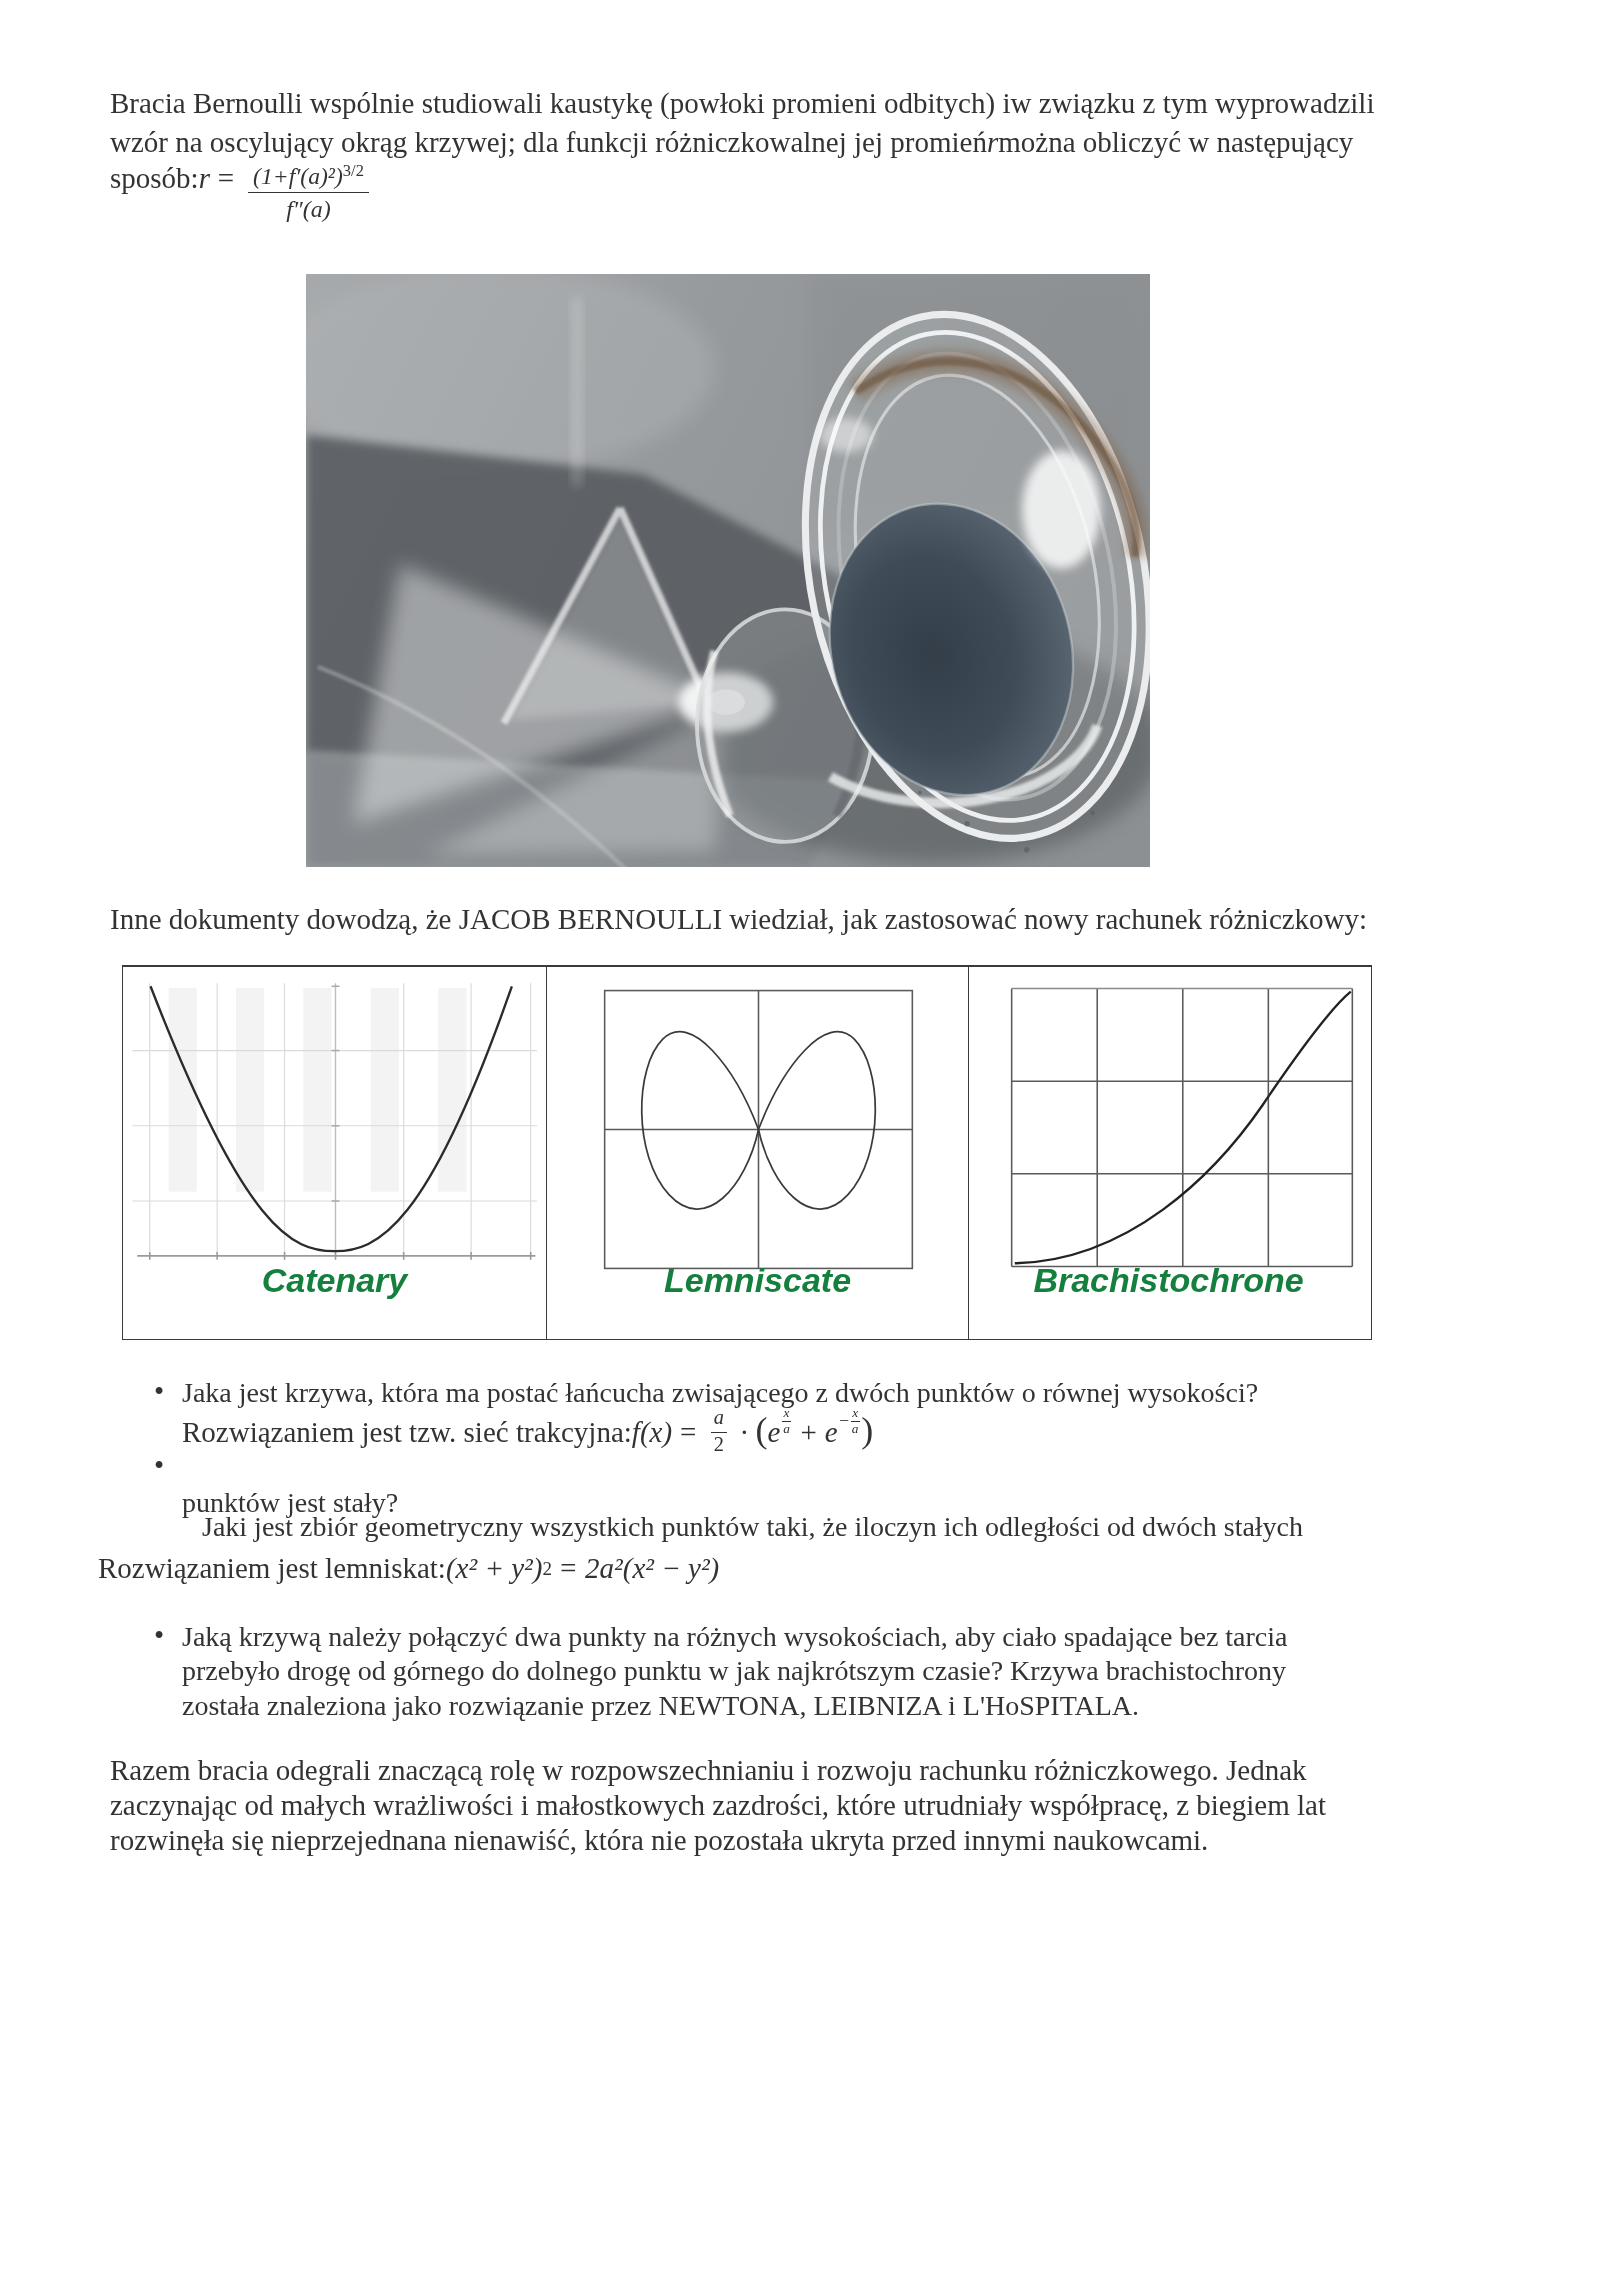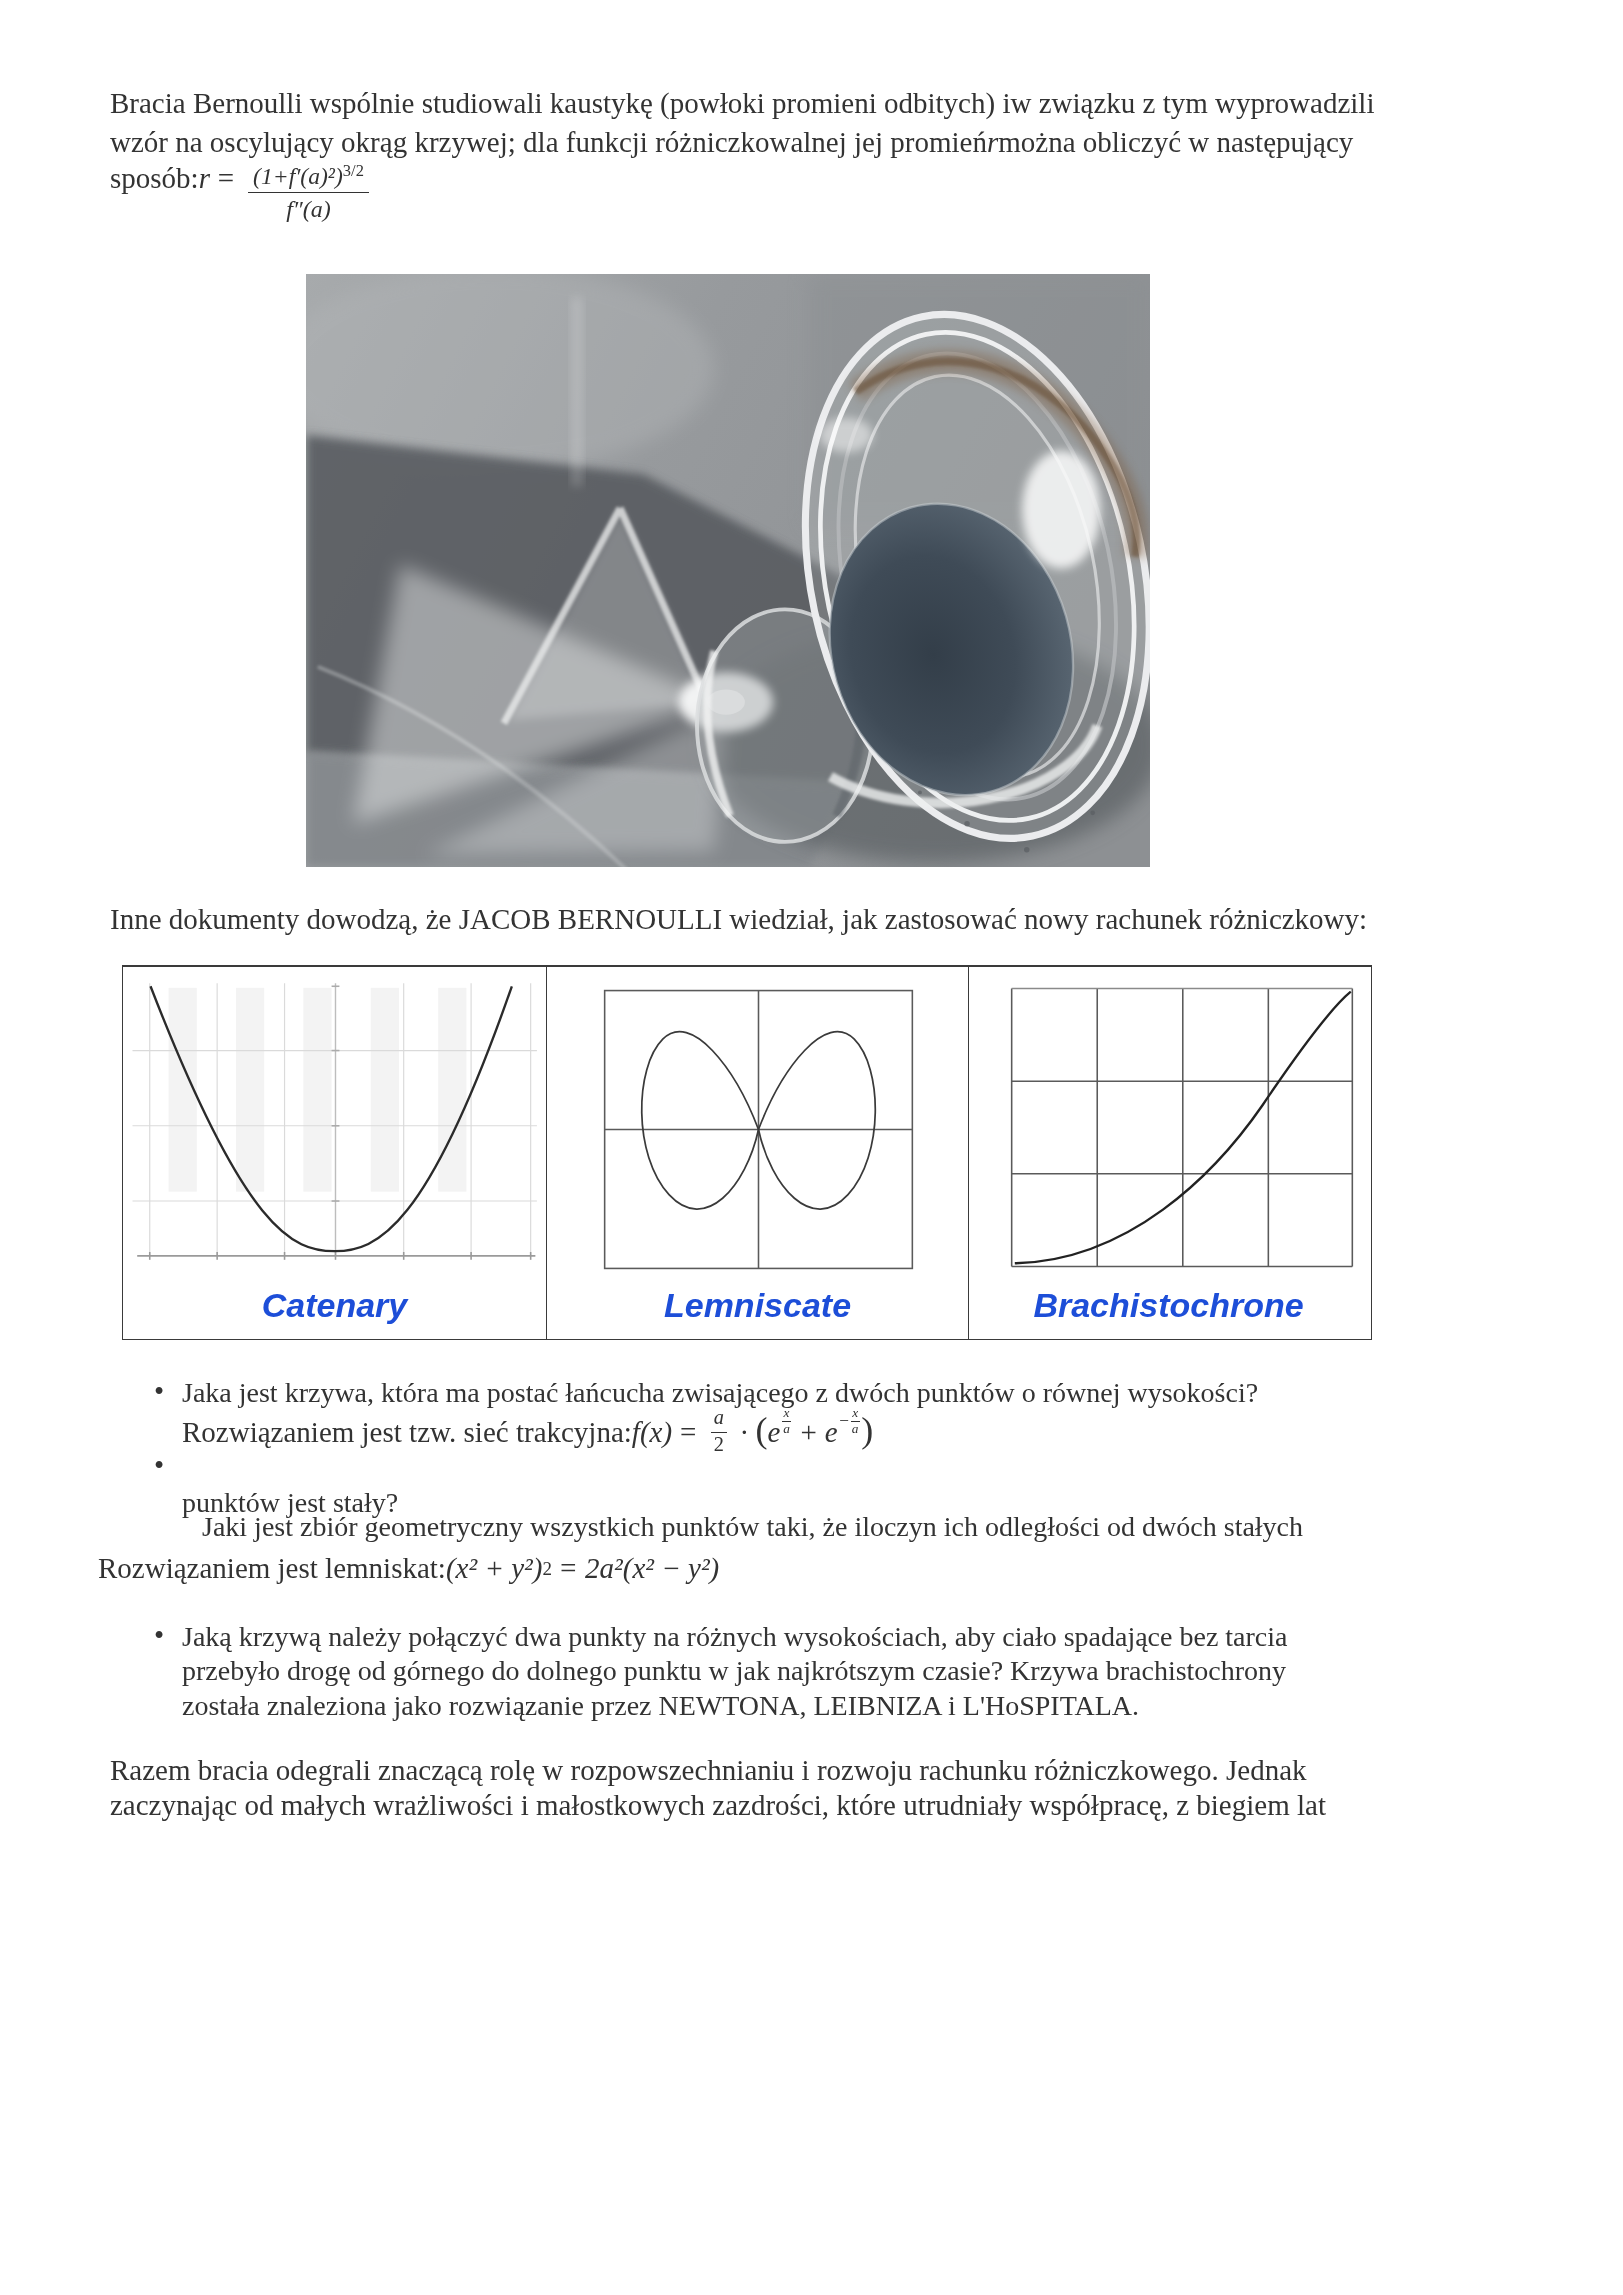--- a/index.html
+++ b/index.html
@@ -27,23 +27,23 @@
   .supnum{font-size:19px;vertical-align:11px;}
   .figure-table{
     position:absolute;left:122px;top:965px;width:1250px;height:375px;
     border:1.6px solid #3a3a3a;border-top-width:2.4px;display:flex;box-sizing:border-box;
   }
   .figure-cell{position:relative;height:100%;box-sizing:border-box;}
   .cell-1{width:424px;border-right:1.6px solid #3a3a3a;}
   .cell-2{width:422px;border-right:1.6px solid #3a3a3a;}
   .cell-3{width:399px;}
   .figure-label{
-    position:absolute;left:0;right:0;top:319px;text-align:center;
+    position:absolute;left:0;right:0;top:294px;text-align:center;
     font-family:"Liberation Sans","DejaVu Sans",sans-serif;font-style:italic;font-weight:600;
-    font-size:34px;color:#1d4ed8;
+    font-size:34px;color:#15803d;
   }
   .plot{position:absolute;}
   .bullet-line{position:absolute;height:36px;line-height:36px;font-size:28px;white-space:nowrap;}
   .bullet-dot{position:absolute;left:154px;width:28px;font-size:29px;}
   .btext{position:absolute;left:182px;}
   .formula-row{position:absolute;display:flex;align-items:center;white-space:nowrap;font-size:29px;}
 </style>
 </head>
 <body>
 
@@ -235,16 +235,17 @@
   </div>
 
   <span class="bullet-dot" style="top:1619px;">•</span>
   <span class="bullet-line btext" style="top:1653px;height:35px;line-height:35px;">przebyło drogę od górnego do dolnego punktu w jak najkrótszym czasie? Krzywa brachistochrony</span>
   <span class="bullet-line btext" style="top:1619px;height:35px;line-height:35px;">Jaką krzywą należy połączyć dwa punkty na różnych wysokościach, aby ciało spadające bez tarcia</span>
   <span class="bullet-line btext" style="top:1688px;height:35px;line-height:35px;">została znaleziona jako rozwiązanie przez NEWTONA, LEIBNIZA i L'HoSPITALA.</span>
 
   <div class="para" style="left:110px;top:1753px;">
     <span class="pline" style="height:35px;line-height:35px;">Razem bracia odegrali znaczącą rolę w rozpowszechnianiu i rozwoju rachunku różniczkowego. Jednak</span>
     <span class="pline" style="height:35px;line-height:35px;">zaczynając od małych wrażliwości i małostkowych zazdrości, które utrudniały współpracę, z biegiem lat</span>
+    <span class="pline" style="height:35px;line-height:35px;">rozwinęła się nieprzejednana nienawiść, która nie pozostała ukryta przed innymi naukowcami.</span>
   </div>
 
 </div>
 
 
 </body></html>

